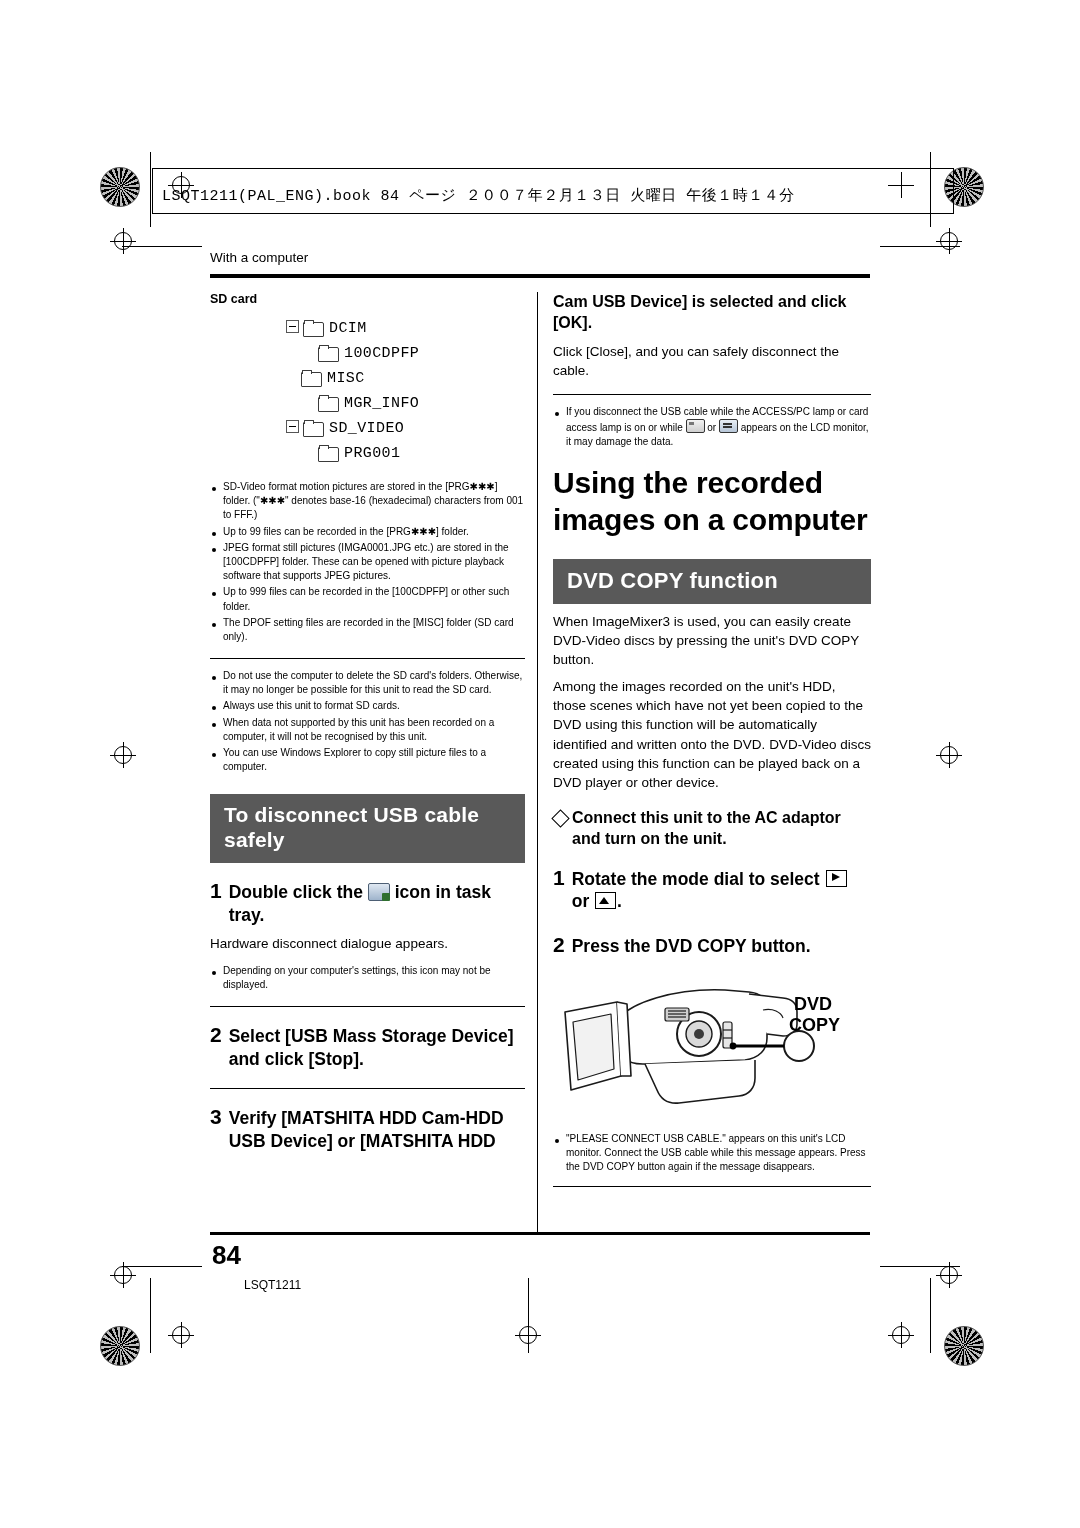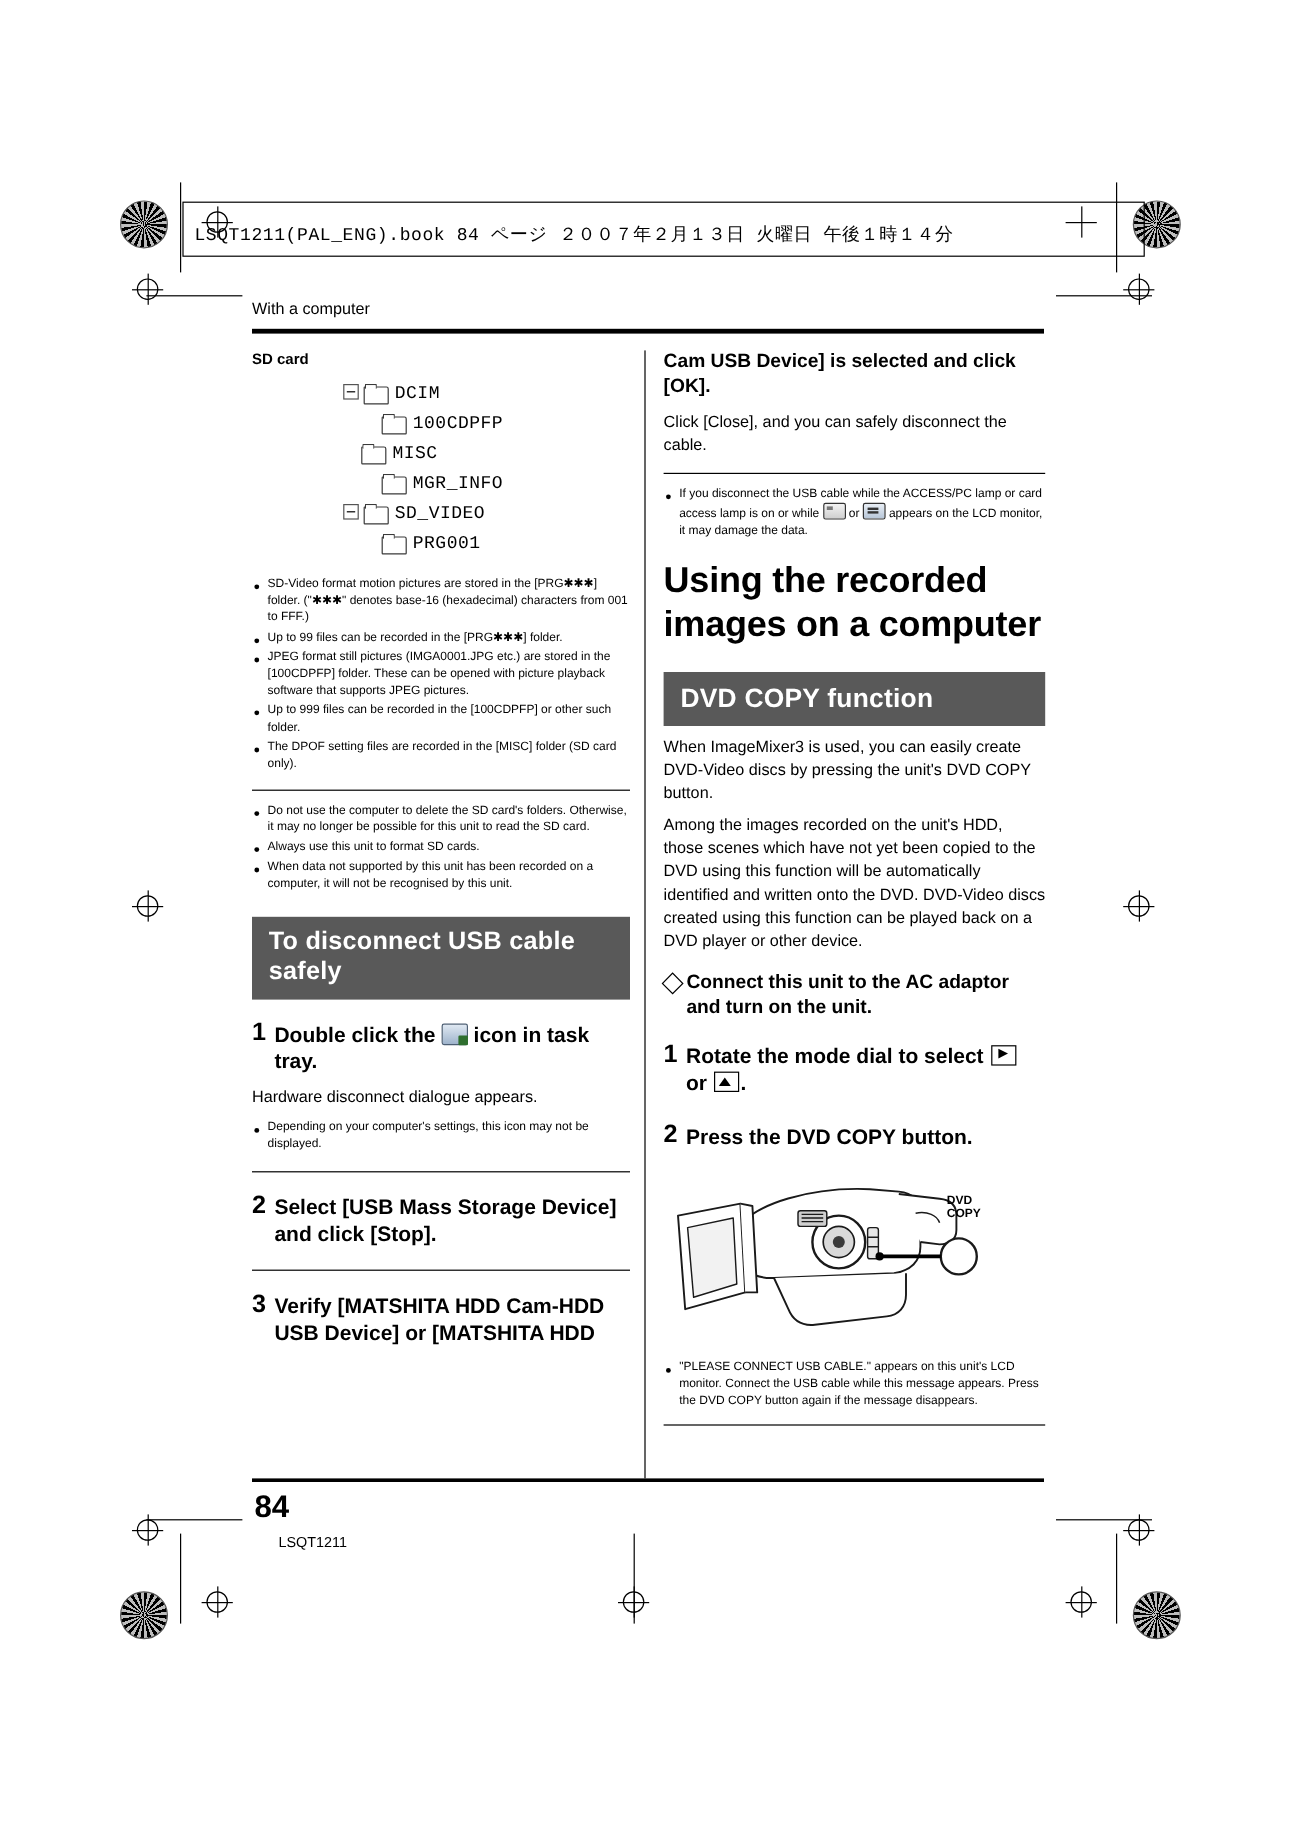--- a/index.html
+++ b/index.html
@@ -343,21 +343,21 @@
   .folio-rule {
     position: absolute;
     left: 210px;
     top: 1232px;
     width: 660px;
     height: 3px;
     background: #000;
   }
   .folio-code {
     position: absolute;
-    left: 232px;
+    left: 244px;
     top: 1278px;
     font-size: 12px;
   }
 </style>
 </head>
 <body>
 
 <div class="star-mark" style="left:100px; top:167px;"></div>
 <div class="star-mark" style="left:944px; top:167px;"></div>
 <div class="star-mark" style="left:100px; top:1326px;"></div>
@@ -452,20 +452,21 @@
     <li>Up to 999 files can be recorded in the [100CDPFP] or other such folder.</li>
     <li>The DPOF setting files are recorded in the [MISC] folder (SD card only).</li>
   </ul>
 
   <hr class="thin">
 
   <ul class="bullets">
     <li>Do not use the computer to delete the SD card's folders. Otherwise, it may no longer be possible for this unit to read the SD card.</li>
     <li>Always use this unit to format SD cards.</li>
     <li>When data not supported by this unit has been recorded on a computer, it will not be recognised by this unit.</li>
+    <li>You can use Windows Explorer to copy still picture files to a computer.</li>
   </ul>
 
   <div class="bar-heading small">To disconnect USB cable safely</div>
 
   <div class="step">
     <span class="num">1</span>
     <span class="txt">
       <span>Double click the</span>
       <span class="icon-usb-tray icon-inline"></span>
       <span>icon in task tray.</span>
@@ -569,21 +570,21 @@
         <line x1="115" y1="45" x2="133" y2="45"></line>
         <rect x="170" y="50" width="9" height="26" rx="2" fill="#e6e6e6"></rect>
         <line x1="170" y1="58" x2="179" y2="58"></line>
         <line x1="170" y1="66" x2="179" y2="66"></line>
       </g>
 
       <circle cx="246" cy="74" r="15" fill="#ffffff" stroke="#1a1a1a" stroke-width="2"></circle>
       <line x1="180" y1="74" x2="231" y2="74" stroke="#000" stroke-width="3"></line>
       <circle cx="180" cy="74" r="3.4" fill="#000"></circle>
     </svg>
-    <div style="position:absolute; left:236px; top:22px; font-size:10px; font-weight:bold; line-height:1.15; text-align:left; width:48px;">
+    <div style="position:absolute; left:236px; top:22px; font-size:18px; font-weight:bold; line-height:1.15; text-align:center; width:48px;">
       <div>DVD</div>
       <div>COPY</div>
     </div>
   </div>
 
   <ul class="bullets" style="margin-top:8px;">
     <li>"PLEASE CONNECT USB CABLE." appears on this unit's LCD monitor. Connect the USB cable while this message appears. Press the DVD COPY button again if the message disappears.</li>
   </ul>
 
   <hr class="thin" style="margin-top:12px;">

